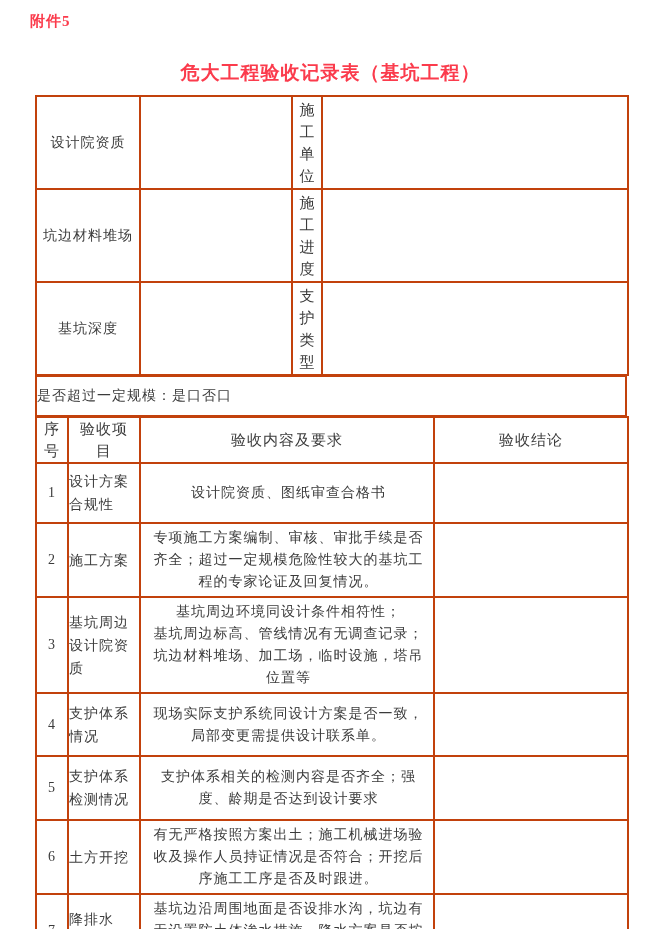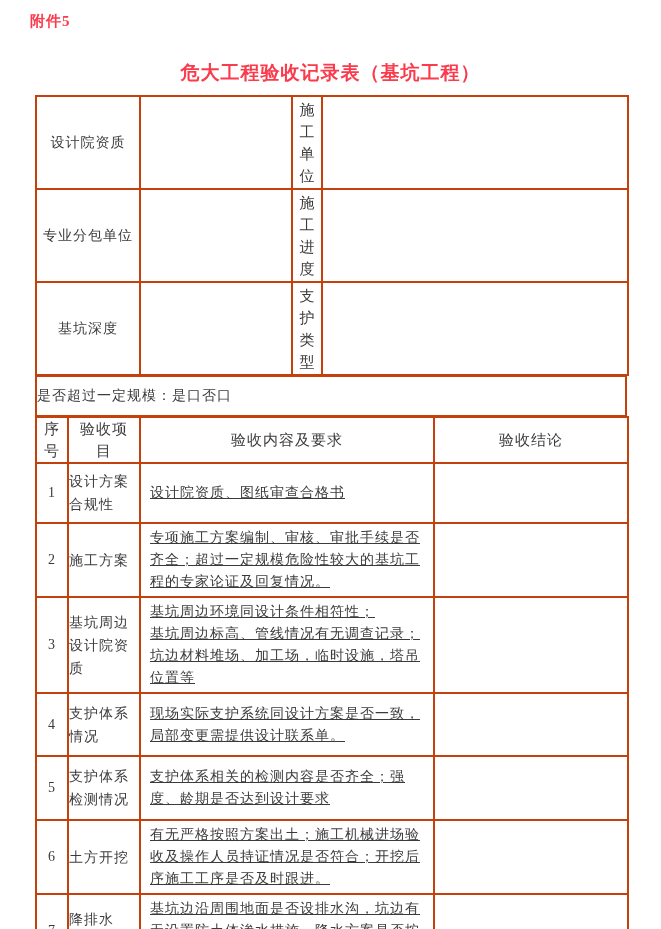--- a/index.html
+++ b/index.html
@@ -79,25 +79,24 @@
   .main tr.r2 { height: 73px; }
   .main tr.r3 { height: 72px; }
   .main tr.r4 { height: 63px; }
   .main tr.r5 { height: 64px; }
   .main tr.r6 { height: 66px; }
   .main tr.r7 { height: 62px; }
   .main .head td { text-align: center; white-space: pre-line; line-height: 22px; font-size: 15px; }
   .main td.num  { text-align: center; }
   .main td.item { text-align: left; white-space: pre-line; line-height: 23px; }
   .main td.content {
-    text-align: left;
+    text-align: center;
     padding: 3px 6px 3px 9px;
     line-height: 22px;
     white-space: pre-line;
-    text-decoration: underline;
   }
 </style>
 </head>
 <body>
 
 <div class="attachment">附件5</div>
 
 <h1 class="title">危大工程验收记录表（基坑工程）</h1>
 
 <table class="tbl top">
@@ -110,21 +109,21 @@
   <tbody>
     <tr>
       <td class="lbl">设计院资质</td>
       <td></td>
       <td>
           <div class="vtext">施工单位</div>
         </td>
       <td></td>
     </tr>
     <tr>
-      <td class="lbl">专业分包单位</td>
+      <td class="lbl">坑边材料堆场</td>
       <td></td>
       <td>
           <div class="vtext">施工进度</div>
         </td>
       <td></td>
     </tr>
     <tr>
       <td class="lbl">基坑深度</td>
       <td></td>
       <td>

